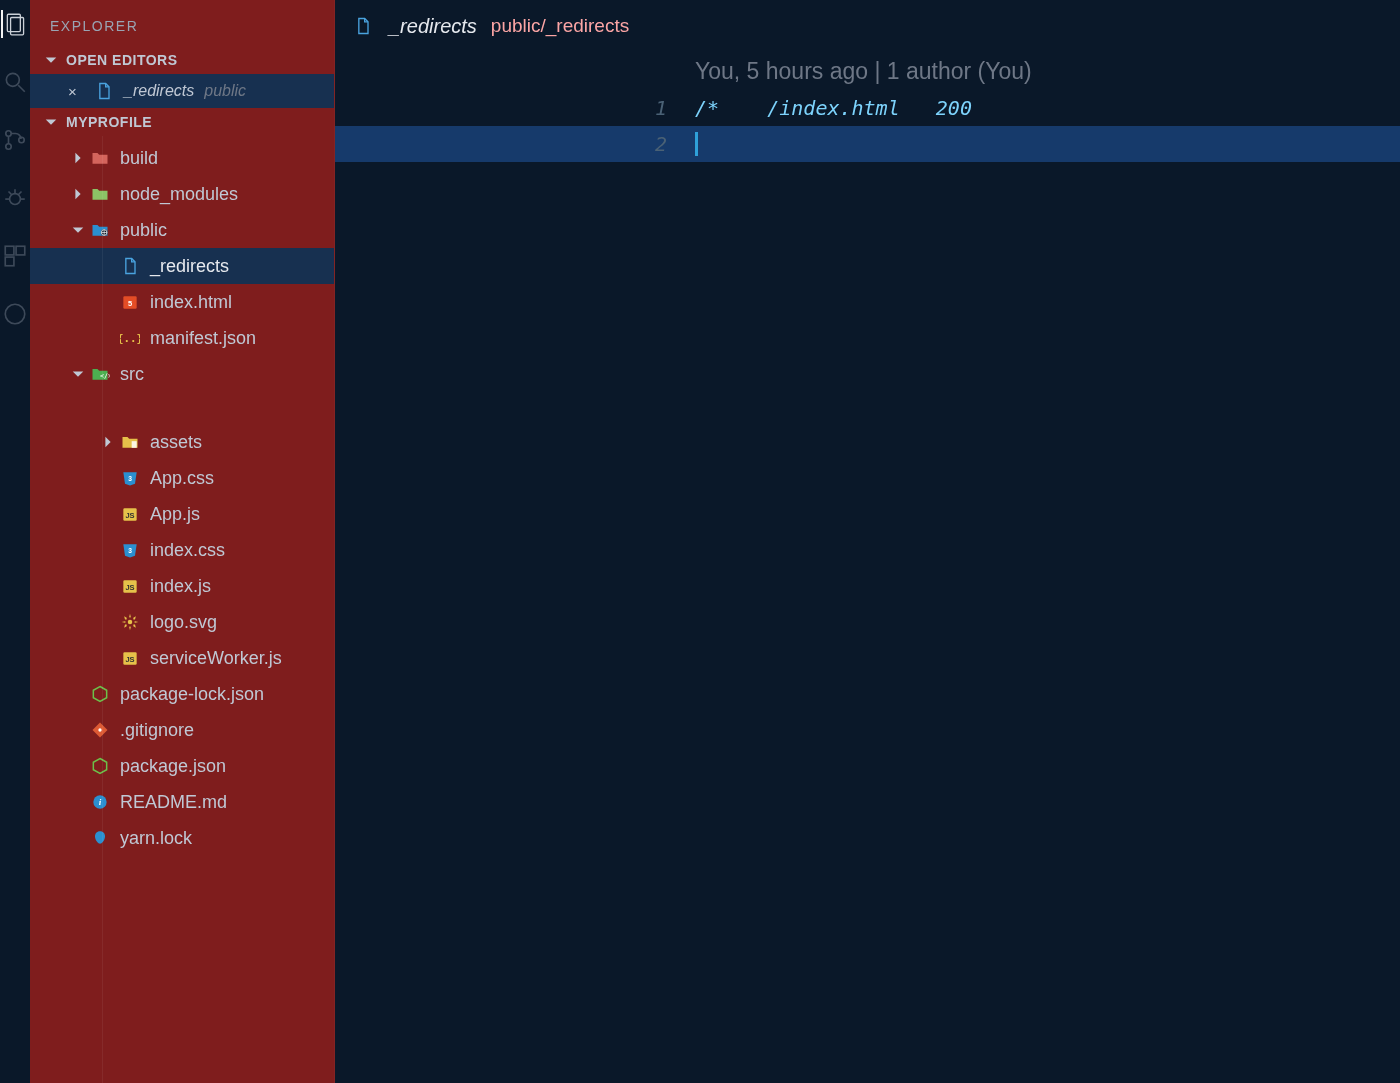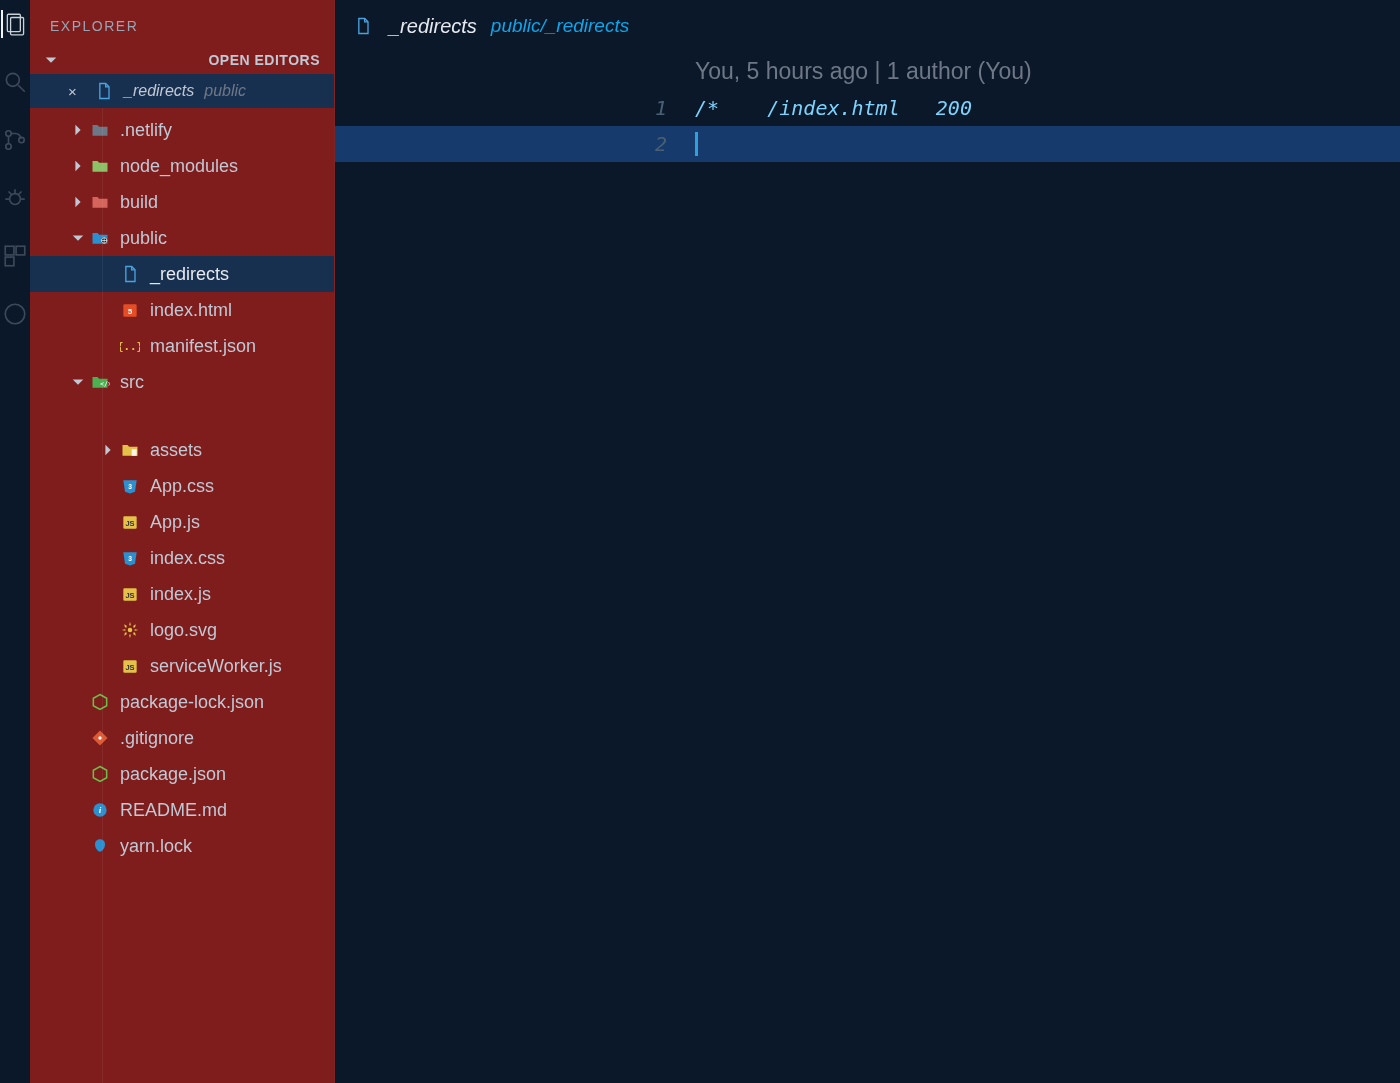--- a/index.html
+++ b/index.html
@@ -8,41 +8,41 @@
 
 
 .actbar { width:30px; background:#0a1829; display:flex; flex-direction:column; align-items:center; padding-top:10px; gap:30px; }
 .actbar .ico { width:28px; height:28px; display:flex; align-items:center; justify-content:center; opacity:.32; }
 .actbar .ico.active { opacity:.95; border-left:2px solid #fff; padding-left:0; }
 .actbar svg { width:26px; height:26px; }
 
 
 .sidebar { width:305px; background:#7f1d1d; display:flex; flex-direction:column; border-right:1px solid rgba(255,255,255,.03); }
 .sb-header { padding:18px 20px 12px; font-size:14px; letter-spacing:1.5px; color:#9aa4b3; }
-.sb-section-hdr { display:flex; align-items:center; gap:8px; padding:6px 14px; font-size:14px; font-weight:600; letter-spacing:.5px; color:#c0c8d4; cursor:pointer;justify-content:space-between; }
+.sb-section-hdr { display:flex; align-items:center; gap:8px; padding:6px 14px; font-size:14px; font-weight:600; letter-spacing:.5px; color:#c0c8d4; cursor:pointer; }
 .oe-row { display:flex; align-items:center; height:34px; padding-left:38px; gap:10px; background:#173050; cursor:pointer; }
 .oe-row .close { font-size:15px; color:#c0c8d4; width:16px; }
 .oe-row .fname { color:#c0c8d4; font-style:italic; }
 .oe-row .fpath { color:#6e7786; font-style:italic; }
 .tree { flex:1; overflow:auto; padding-top:4px; }
 .tree-row { display:flex; align-items:center; height:36px; cursor:pointer; font-size:18px; }
 .tree-row.sel { background:#173050; }
 .tree-row .tw { width:20px; display:flex; justify-content:center; }
 .tree-row .ic { width:24px; display:flex; justify-content:center; margin-right:8px; }
 .tree-row .nm { color:#c0c8d4; }
 .tree-row.sel .nm { color:#e6e9ee; }
 .guide { position:relative; }
 .guide::before { content:""; position:absolute; left:72px; top:0; bottom:0; width:1px; background:rgba(255,255,255,.06); }
 
 
 .editor { flex:1; background:#0a1829; display:flex; flex-direction:column; }
 .tabrow { height:52px; display:flex; align-items:center; padding-left:18px; gap:14px; }
 .tabrow .ic { width:22px; display:flex; }
 .tab-fname { color:#e6e9ee; font-style:italic; font-size:20px; }
-.tab-fpath { color:#0ea5e9; font-style:italic; font-size:19px; }
+.tab-fpath { color:#fca5a5; font-size:19px; }
 .codewrap { display:flex; flex:1; position:relative; }
 .gitlens { color:#6e7786; font-size:23px; padding-left:360px; height:38px; display:flex; align-items:center; }
 .linewrap { display:flex; height:36px; align-items:center; font-family:ui-monospace,Menlo,Consolas,monospace; font-size:20px; font-style:italic; }
 .ln { width:360px; text-align:right; padding-right:28px; color:#4a6175; }
 .code { color:#7dd3fc; }
 .linewrap.active { background:#163a6b; }
 .linewrap.active .cursor { width:3px; height:24px; background:#2fa0d9; margin-left:0; }
 
 
 .chev { width:14px; height:14px; }
@@ -112,60 +112,53 @@
       <span class="close">×</span>
       <svg class="fic" viewBox="0 0 24 24">
           <path fill="#4aa3df" d="M6 2h8l4 4v16H6z" opacity=".0"></path>
           <path fill="none" stroke="#4aa3df" stroke-width="1.6" d="M7 3h7l4 4v14H7z"></path>
           <path fill="none" stroke="#4aa3df" stroke-width="1.6" d="M14 3v4h4"></path>
         </svg>
       <span class="fname">_redirects</span>
       <span class="fpath">public</span>
     </div>
 
+    <div class="sb-section-hdr">
+      <svg class="chev" viewBox="0 0 16 16">
+          <path fill="#c0c8d4" d="M2 5l6 6 6-6z"></path>
+        </svg>
+      <span>MYPROFILE</span>
+    </div>
 
     <div class="tree guide" id="tree">
         <div class="tree-row" style="padding-left: 38px;">
           <span class="tw">
             <svg class="chev" viewBox="0 0 16 16">
               <path fill="#c0c8d4" d="M5 2l6 6-6 6z"></path>
             </svg>
           </span>
           <span class="ic">
             <svg class="fic" viewBox="0 0 24 24">
-              <path fill="#6e7786" d="M3 6h6l2 2h10v11H3z"></path>
-            </svg>
-          </span>
-          <span class="nm">.netlify</span>
+              <path fill="#d4645c" d="M3 6h6l2 2h10v11H3z"></path>
+            </svg>
+          </span>
+          <span class="nm">build</span>
         </div>
         <div class="tree-row" style="padding-left: 38px;">
           <span class="tw">
             <svg class="chev" viewBox="0 0 16 16">
               <path fill="#c0c8d4" d="M5 2l6 6-6 6z"></path>
             </svg>
           </span>
           <span class="ic">
             <svg class="fic" viewBox="0 0 24 24">
               <path fill="#8cc265" d="M3 6h6l2 2h10v11H3z"></path>
             </svg>
           </span>
           <span class="nm">node_modules</span>
-        </div>
-        <div class="tree-row" style="padding-left: 38px;">
-          <span class="tw">
-            <svg class="chev" viewBox="0 0 16 16">
-              <path fill="#c0c8d4" d="M5 2l6 6-6 6z"></path>
-            </svg>
-          </span>
-          <span class="ic">
-            <svg class="fic" viewBox="0 0 24 24">
-              <path fill="#d4645c" d="M3 6h6l2 2h10v11H3z"></path>
-            </svg>
-          </span>
-          <span class="nm">build</span>
         </div>
         <div class="tree-row" style="padding-left: 38px;">
           <span class="tw">
             <svg class="chev" viewBox="0 0 16 16">
               <path fill="#c0c8d4" d="M2 5l6 6 6-6z"></path>
             </svg>
           </span>
           <span class="ic">
             <svg class="fic" viewBox="0 0 24 24">
               <path fill="#2b8fd0" d="M3 6h6l2 2h10v11H3z"></path>

